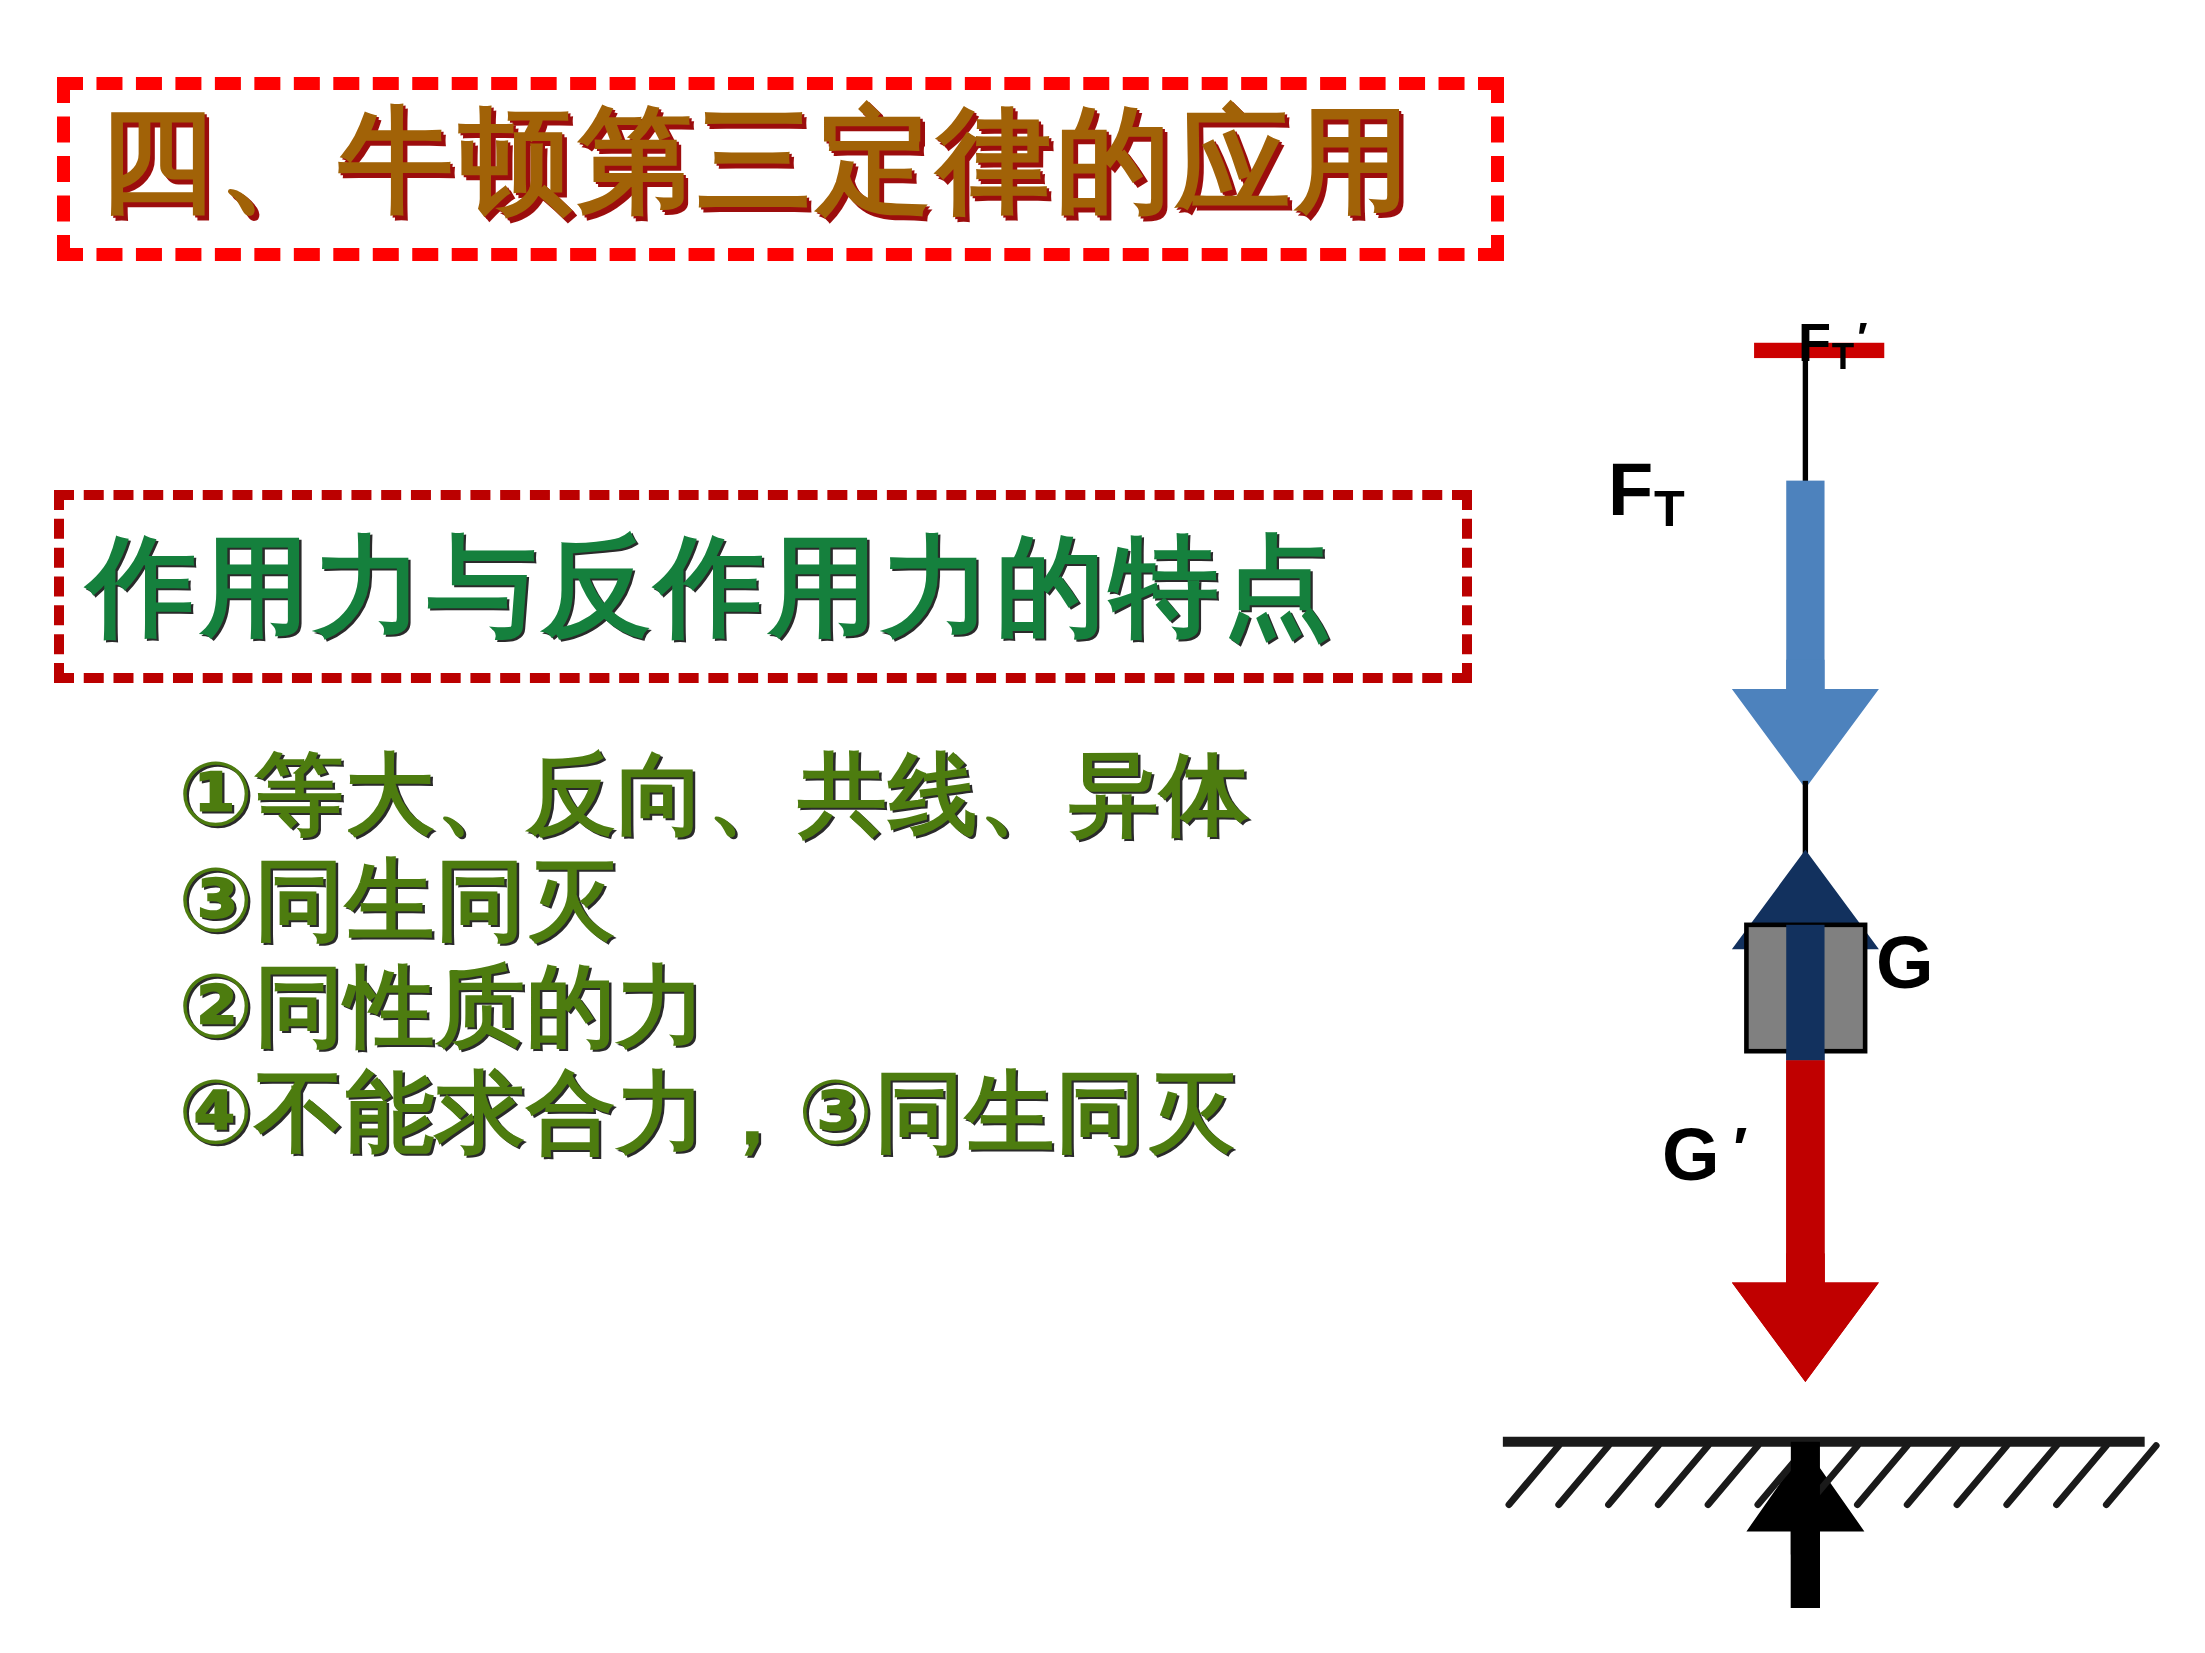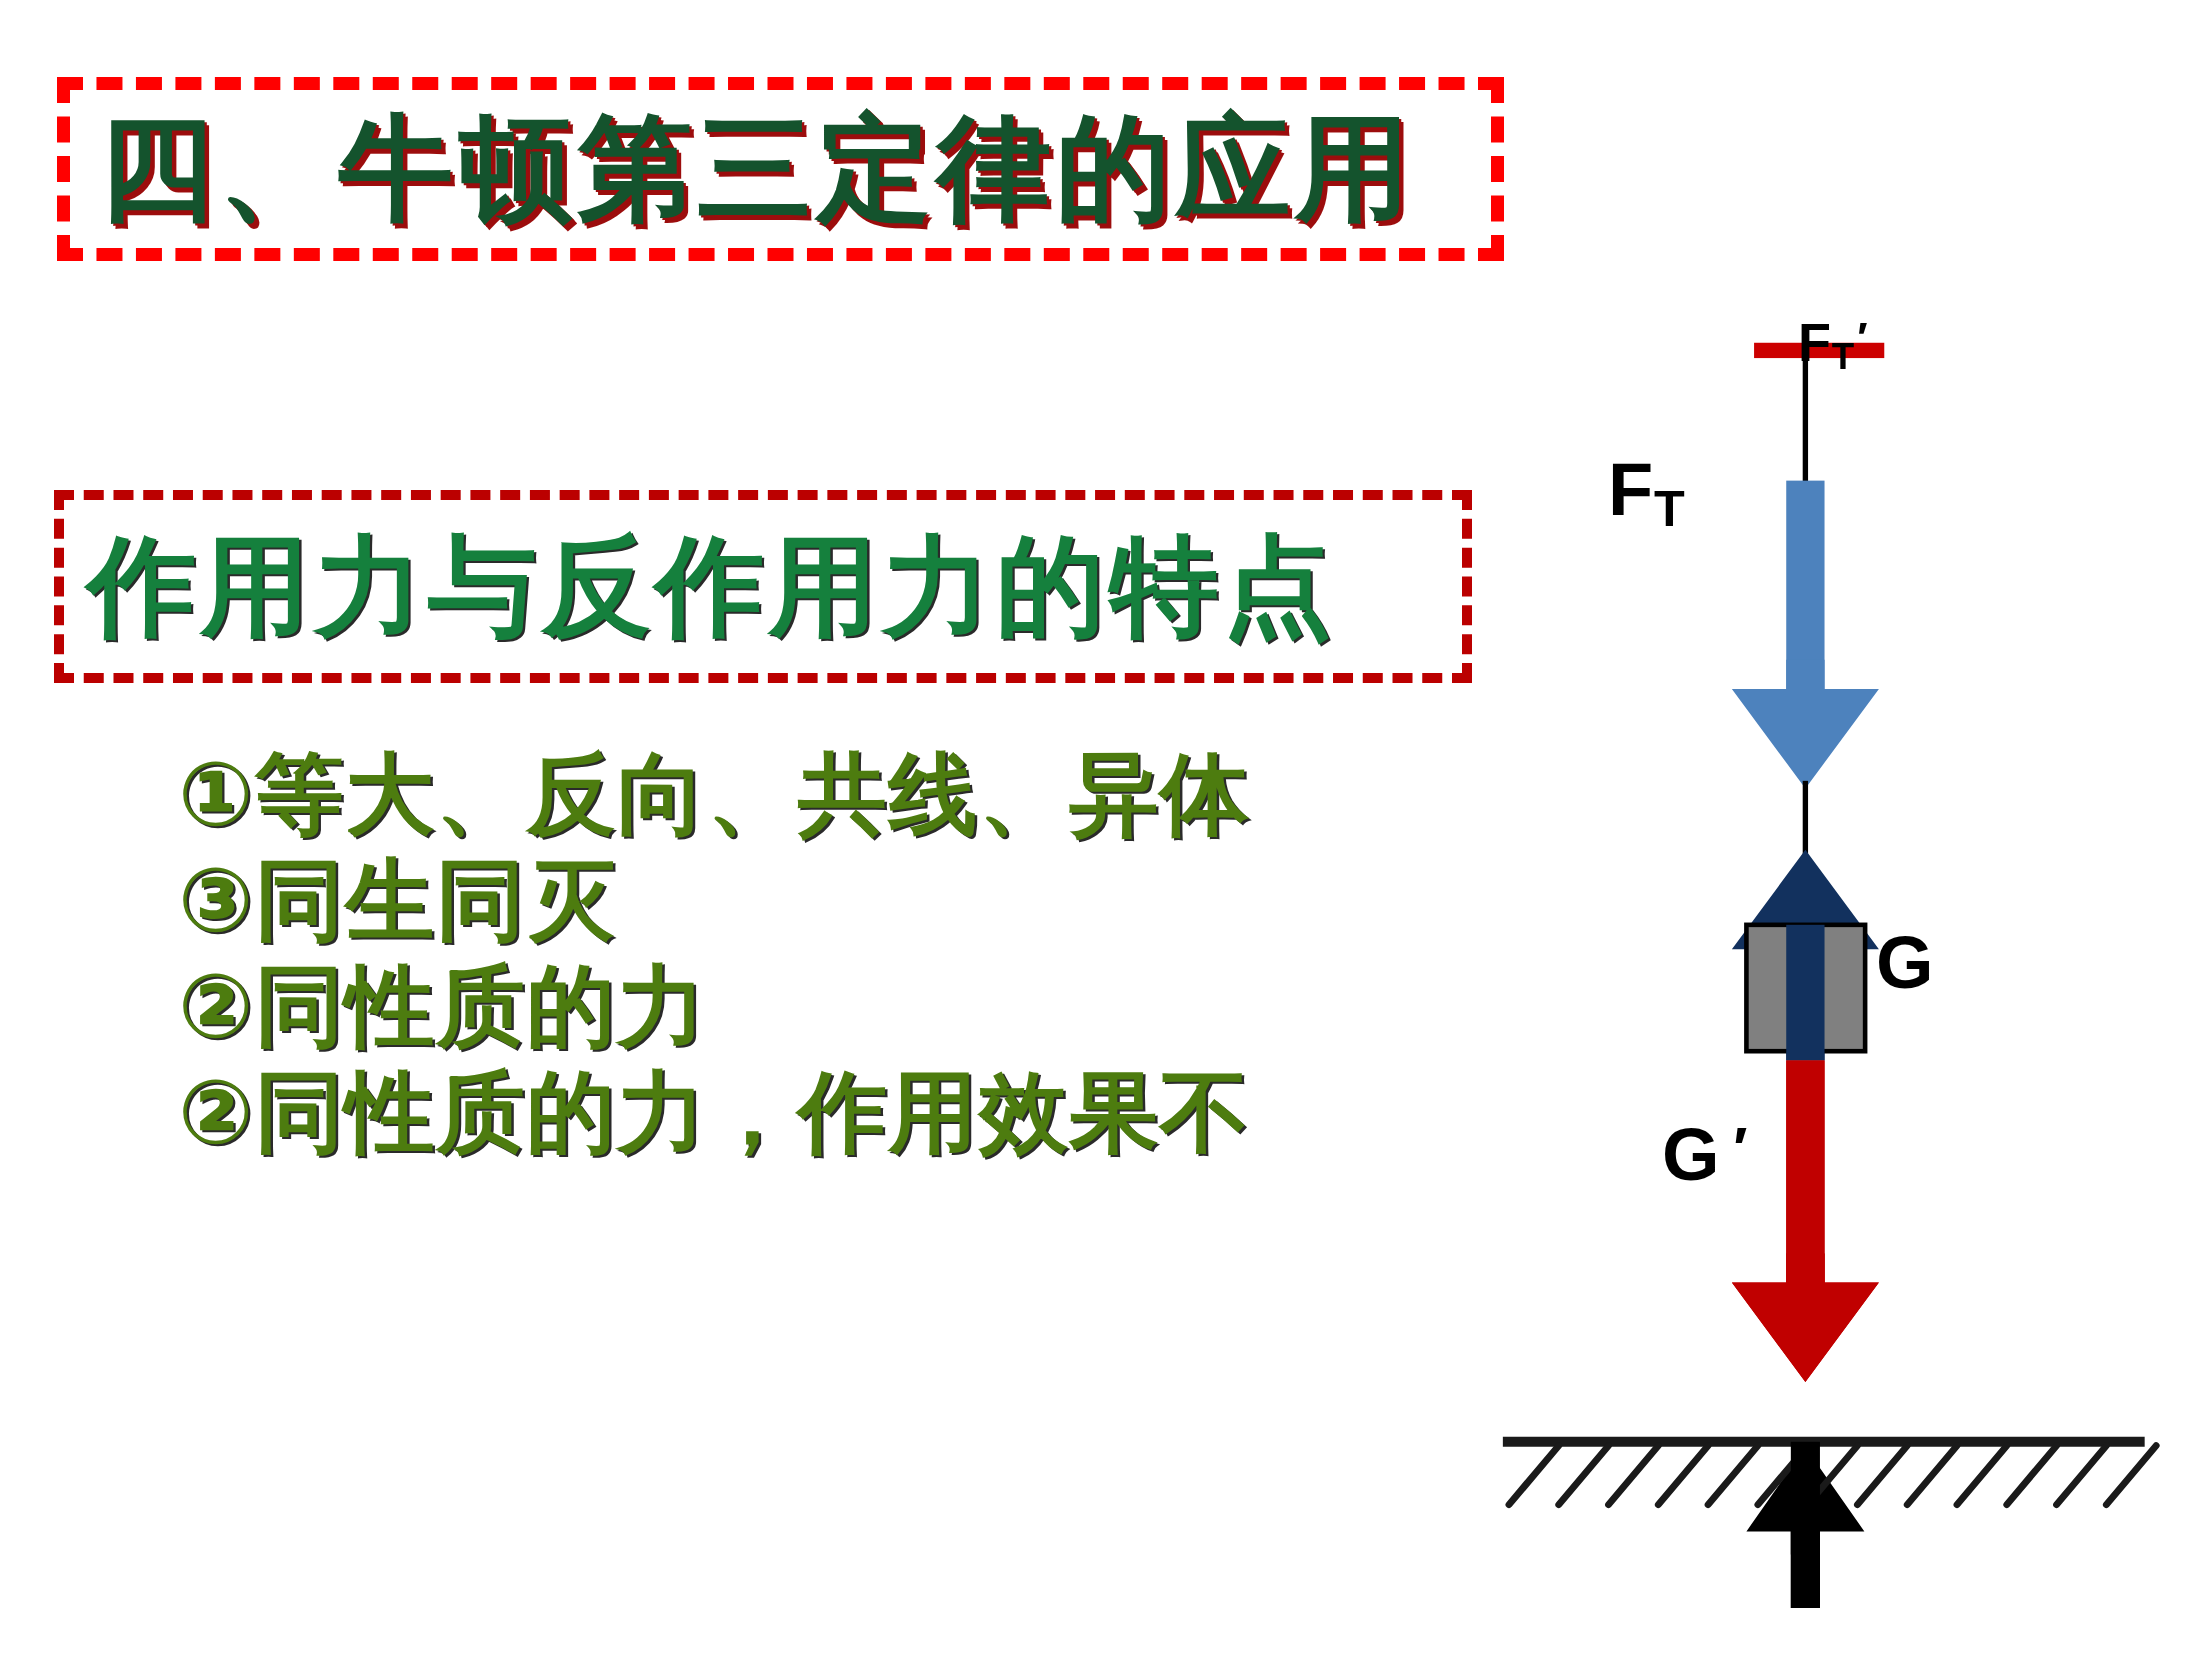--- a/index.html
+++ b/index.html
@@ -23,25 +23,25 @@
     top: 77px;
     width: 1447px;
     height: 184px;
     box-sizing: border-box;
     border: 13.8px dashed #ff0000;
     display: flex;
     align-items: center;
     padding-left: 29px;
   }
   #title-text {
-    font-family: Liberation Serif, serif;
+    font-family: Liberation Mono, monospace;
     font-size: 115px;
     line-height: 1;
     font-weight: 700;
-    color: #14532d;
+    color: #a16207;
     letter-spacing: 4.6px;
     white-space: nowrap;
     text-shadow:
        2.3px 2.3px 0 #9c0d0d,
        4.6px 4.6px 0 #9c0d0d;
   }
 
   
   #subtitle-box {
     position: absolute;
@@ -129,21 +129,21 @@
 </div>
 
 <div id="subtitle-box">
   <span id="subtitle-text">作用力与反作用力的特点</span>
 </div>
 
 <div id="bullet-list">
   <div class="bullet-line">①等大、反向、共线、异体</div>
   <div class="bullet-line">③同生同灭</div>
   <div class="bullet-line">②同性质的力</div>
-  <div class="bullet-line">②同性质的力，作用效果不</div>
+  <div class="bullet-line">④不能求合力，③同生同灭</div>
 </div>
 
 <div id="diagram">
 
   <svg width="766" height="1302" viewBox="0 0 1000 1700">
 
     <rect x="410" y="48" width="170" height="20" fill="#cc0000"></rect>
 
     <line x1="477" y1="60" x2="477" y2="232" stroke="#000000" stroke-width="7"></line>
 

